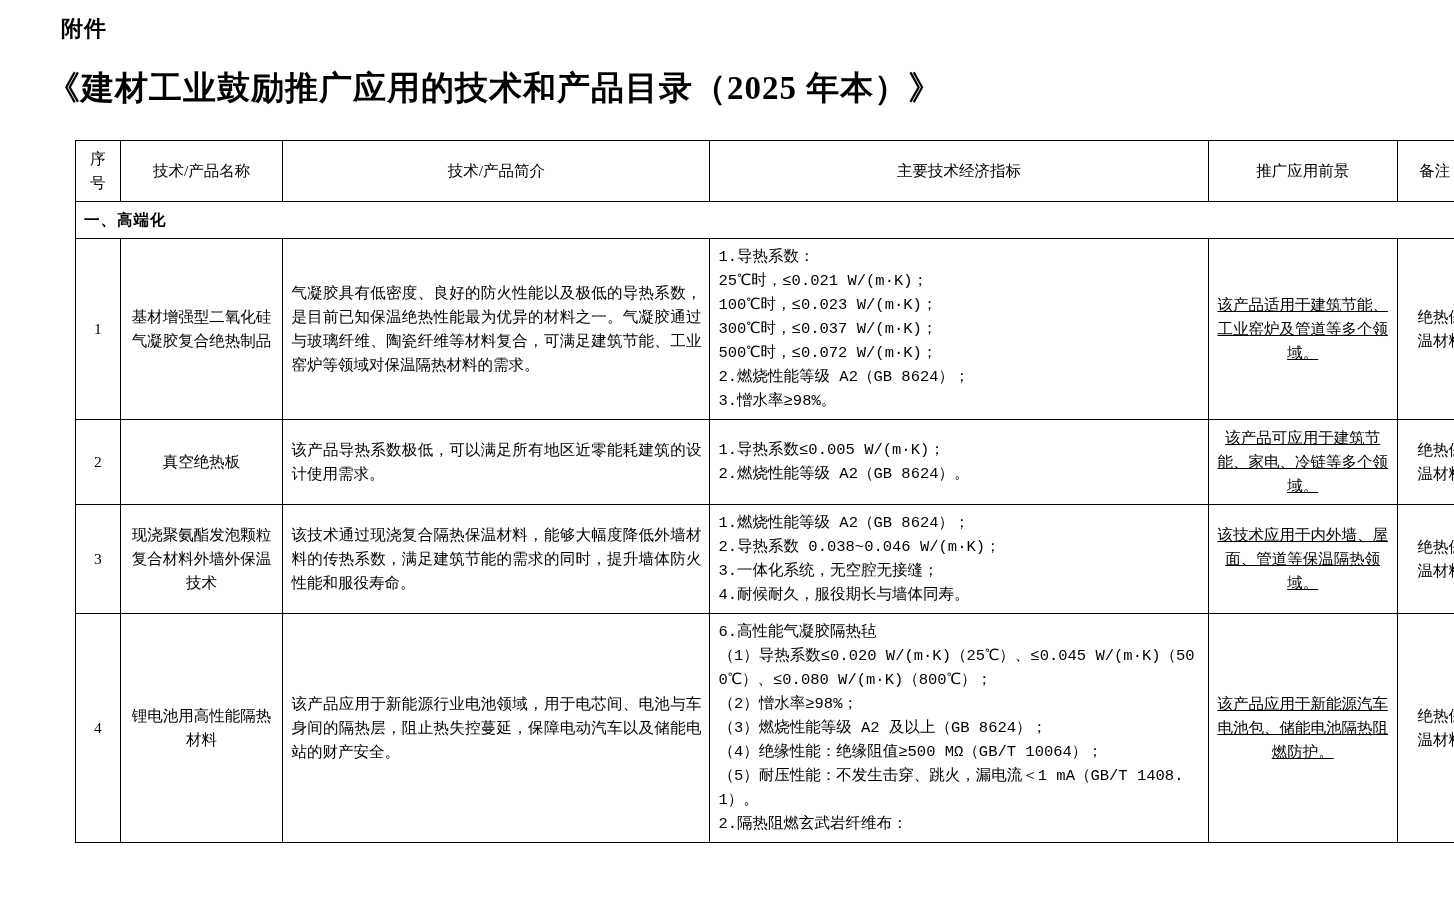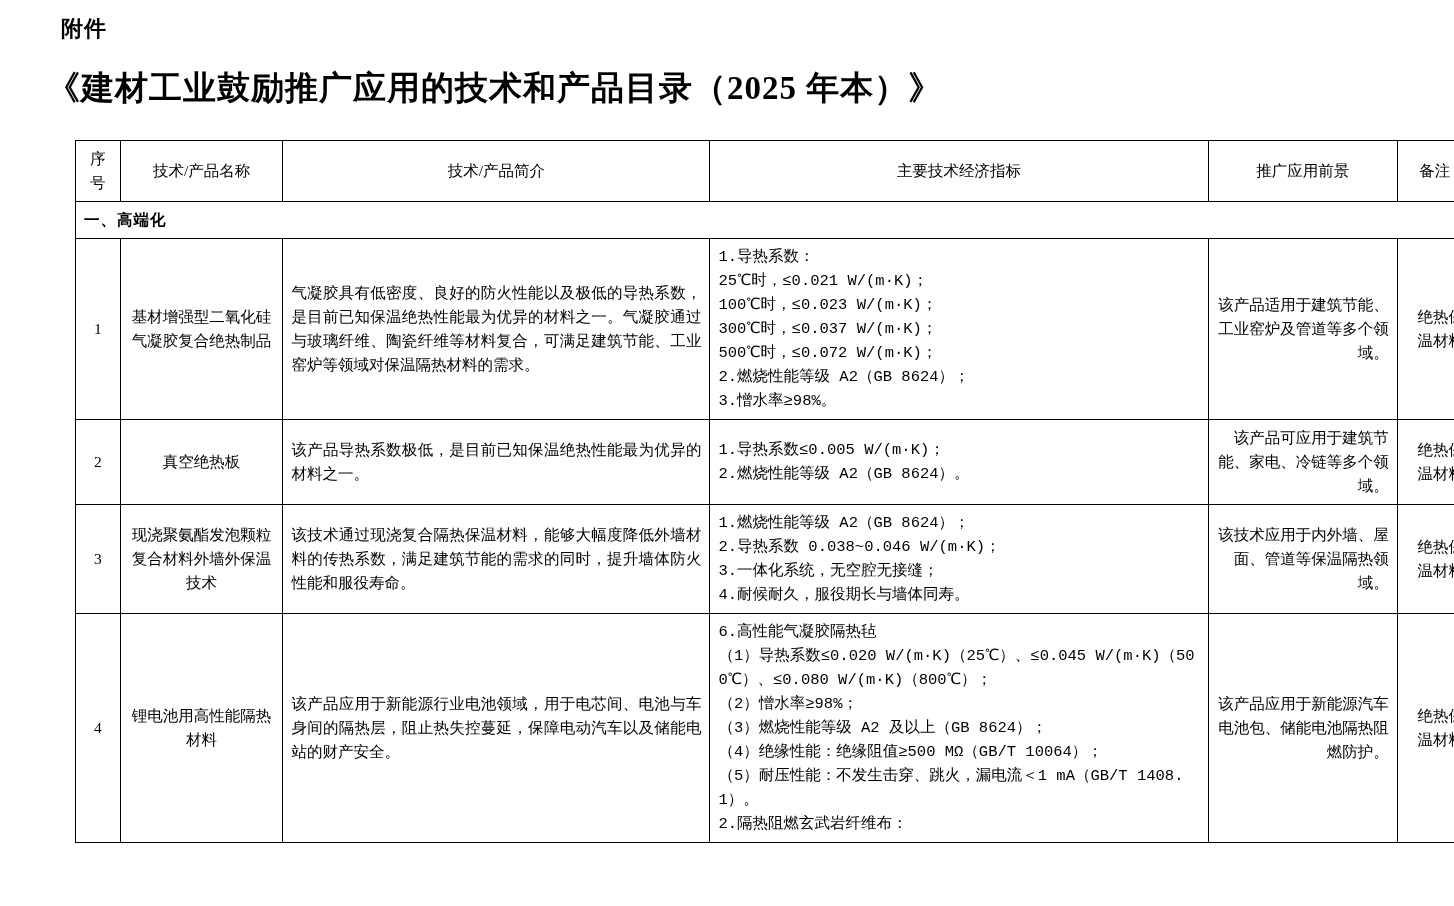--- a/index.html
+++ b/index.html
@@ -89,22 +89,23 @@
     margin: 0;
     text-align: left;
     font-family: Liberation Mono, monospace;
   }
   .name-cell {
     text-align: center;
     line-height: 1.8;
     border-radius: 22px;
   }
   .future-cell {
-    text-align: right;
+    text-align: center;
     line-height: 1.8;
+    text-decoration: underline;
   }
   .remark-cell {
     text-align: right;
     line-height: 1.8;
     padding: 6px 4px;
   }
   .nowrap-break { word-break: break-all; }
 </style>
 </head>
 <body>
@@ -156,21 +157,21 @@
           <p class="spec-line">3.憎水率≥98%。</p>
         </td>
         <td class="future-cell">该产品适用于建筑节能、工业窑炉及管道等多个领域。</td>
         <td class="remark-cell">绝热保温材料</td>
       </tr>
 
       <tr>
         <td class="c-center">2</td>
         <td class="name-cell">真空绝热板</td>
         <td>
-          <p class="cell-para">该产品导热系数极低，是目前已知保温绝热性能最为优异的材料之一。</p>
+          <p class="cell-para">该产品导热系数极低，可以满足所有地区近零能耗建筑的设计使用需求。</p>
         </td>
         <td>
           <p class="spec-line">1.导热系数≤0.005 W/(m·K)；</p>
           <p class="spec-line">2.燃烧性能等级 A2（GB 8624）。</p>
         </td>
         <td class="future-cell">该产品可应用于建筑节能、家电、冷链等多个领域。</td>
         <td class="remark-cell">绝热保温材料</td>
       </tr>
 
       <tr>

